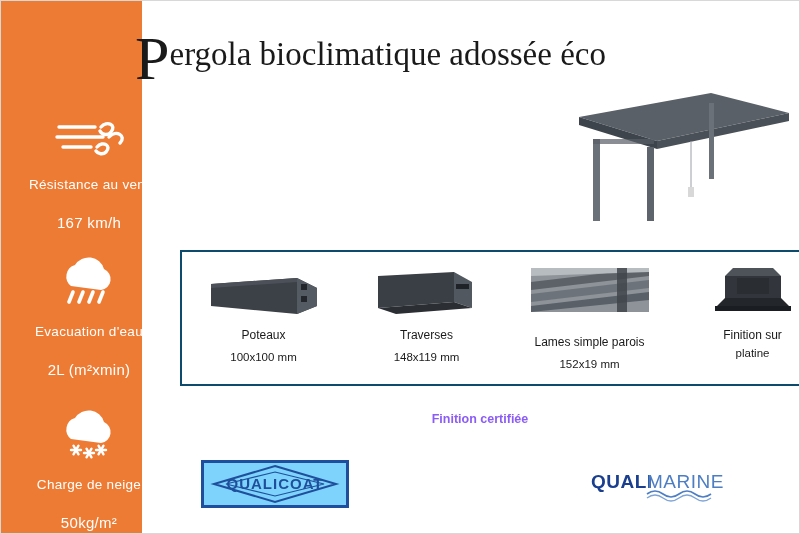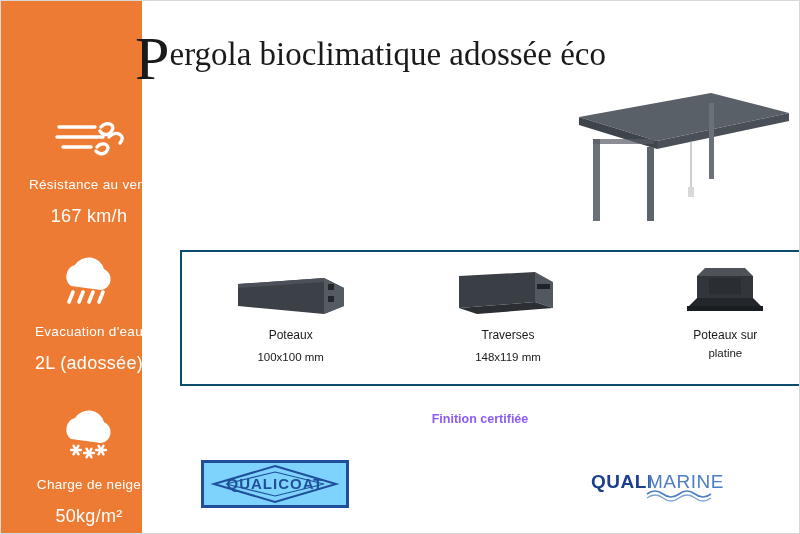--- a/index.html
+++ b/index.html
@@ -50,23 +50,23 @@
     align-items: center;
     justify-content: center;
   }
   .side-label {
     font-size: 13.5px;
     letter-spacing: .3px;
     margin-top: 12px;
     color: #ffffff;
   }
   .side-value {
-    font-size: 18px;
+    font-size: 15px;
     letter-spacing: .3px;
-    margin-top: 14px;
+    margin-top: 22px;
     color: #ffffff;
   }
 
   
   .title-wrap {
     position: absolute;
     left: 134px;
     top: 26px;
     width: 660px;
     height: 62px;
@@ -202,21 +202,21 @@
           <path d="M20 30 a12 12 0 0 1 4 -21 a16 16 0 0 1 29 4 a11 11 0 0 1 -3 21 z" fill="#ffffff"></path>
           <g stroke="#ffffff" stroke-width="3.6" stroke-linecap="round">
             <path d="M22 36 L18 46"></path>
             <path d="M32 36 L28 46"></path>
             <path d="M42 36 L38 46"></path>
             <path d="M52 36 L48 46"></path>
           </g>
         </svg>
       </div>
       <div class="side-label">Evacuation d'eau</div>
-      <div class="side-value">2L (adossée)</div>
+      <div class="side-value">2L (m²xmin)</div>
     </div>
 
     <div class="side-block b3">
       <div class="side-icon">
         <svg width="76" height="56" viewBox="0 0 76 56" aria-hidden="true">
           <path d="M20 30 a12 12 0 0 1 4 -21 a16 16 0 0 1 29 4 a11 11 0 0 1 -3 21 z" fill="#ffffff"></path>
           <g stroke="#ffffff" stroke-width="2.4" stroke-linecap="round">
             <g transform="translate(25,41)">
               <path d="M-5 0 H5"></path>
                 <path d="M-2.5 -4.3 L2.5 4.3"></path>
@@ -290,32 +290,46 @@
             <polygon points="10,14 86,10 86,40 10,46" fill="#3a3f45"></polygon>
             <polygon points="86,10 104,20 104,46 86,40" fill="#52585f"></polygon>
             <polygon points="10,46 86,40 104,46 28,52" fill="#2b2f34"></polygon>
             <rect x="88" y="22" width="13" height="5" fill="#1f2226"></rect>
           </svg>
         </div>
         <div class="pname">Traverses</div>
         <div class="pdim">148x119 mm</div>
       </div>
 
+      <div class="product p3">
+        <div class="pic">
+          <svg width="130" height="56" viewBox="0 0 130 56" aria-hidden="true">
+            <rect x="6" y="6" width="118" height="44" fill="#8d9398"></rect>
+            <polygon points="6,20 124,6 124,14 6,28" fill="#5c6268"></polygon>
+            <polygon points="6,32 124,18 124,26 6,40" fill="#6d737a"></polygon>
+            <polygon points="6,44 124,30 124,38 6,50" fill="#596068"></polygon>
+            <polygon points="6,6 124,6 124,10 6,14" fill="#b6bcc0"></polygon>
+            <rect x="92" y="6" width="10" height="44" fill="#40454b" opacity="0.85"></rect>
+          </svg>
+        </div>
+        <div class="pname">Lames simple parois</div>
+        <div class="pdim">152x19 mm</div>
+      </div>
 
       <div class="product p4">
         <div class="pic">
           <svg width="100" height="56" viewBox="0 0 100 56" aria-hidden="true">
             <polygon points="30,6 70,6 78,14 22,14" fill="#4d5359"></polygon>
             <rect x="22" y="14" width="56" height="22" fill="#32363c"></rect>
             <polygon points="22,36 78,36 88,46 12,46" fill="#23262b"></polygon>
             <rect x="12" y="44" width="76" height="5" fill="#1a1d21"></rect>
             <rect x="34" y="16" width="32" height="16" fill="#2a2e33"></rect>
           </svg>
         </div>
-        <div class="pname">Poteaux sur</div>
+        <div class="pname">Finition sur</div>
         <div class="pdim">platine</div>
       </div>
 
     </div>
   </div>
 
   <div class="cert-title">Finition certifiée</div>
 
   <div class="logo-qualicoat">
     <svg width="142" height="42" viewBox="0 0 142 42" aria-hidden="true">

